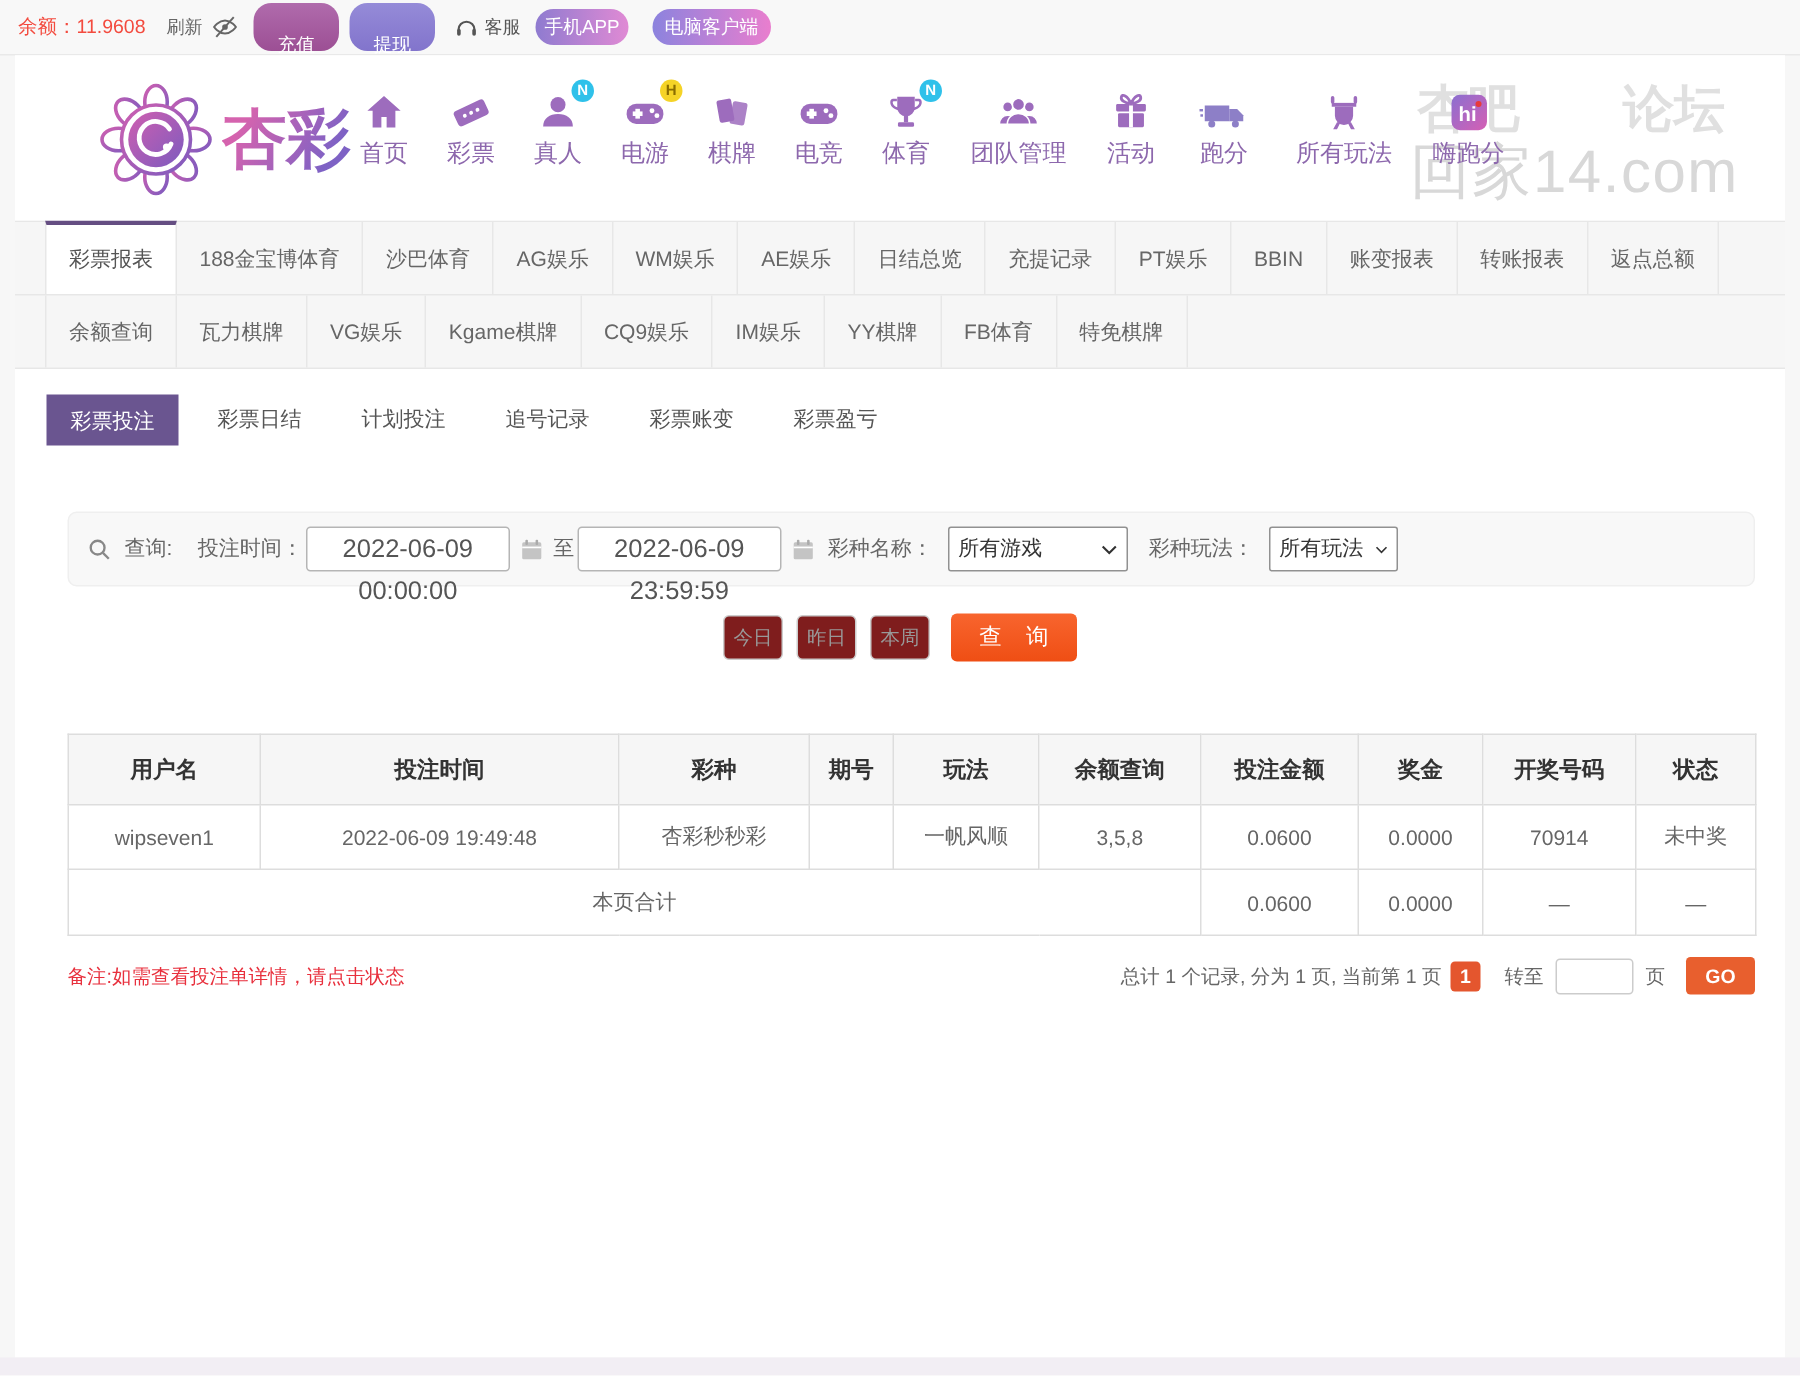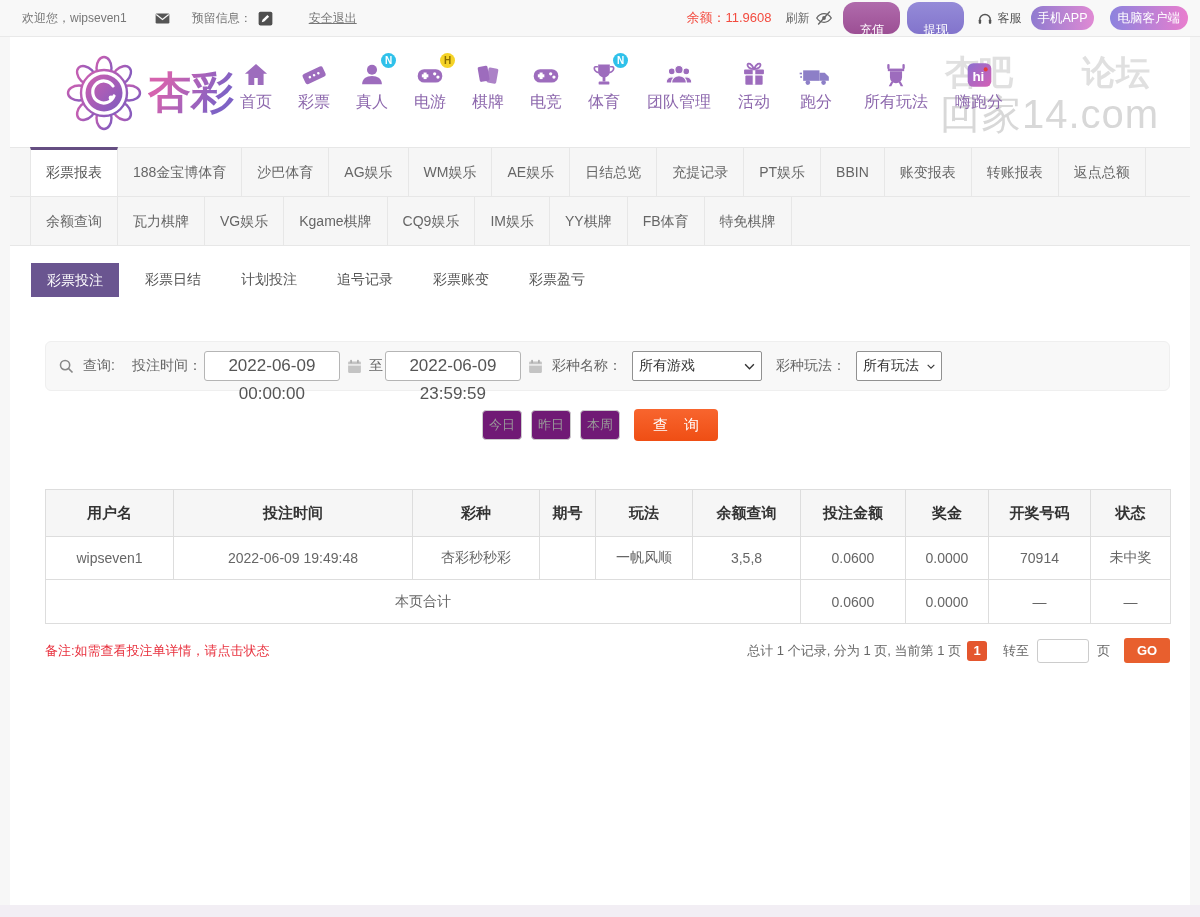--- a/index.html
+++ b/index.html
@@ -48,25 +48,25 @@
 .tabrow .tab:first-child{border-left:1px solid #e7e7e7;margin-left:20px}
 .tab.active{background:#fff;border-top:3px solid #654e82;line-height:45px;color:#555;margin-top:-1px}
 .subtabs{display:flex;align-items:center;margin:17px 0 0 21px;height:34px}
 .subtab{font-size:14px;color:#555;margin-right:32px;width:64px;text-align:center;cursor:pointer}
 .subtab.active{background:#6a5590;color:#fff;height:34px;line-height:34px;width:88px;margin-right:22px}
 .searchbox{margin:44px 20px 0 35px;width:1125px;height:50px;background:#f8f8f8;border:1px solid #efefef;border-radius:6px;display:flex;align-items:center;padding:0 12px;font-size:14px;color:#666}
 .searchbox .lbl{margin:0 0 0 8px;white-space:nowrap}
 .dinput{width:136px;height:30px;border:1px solid #b5b5b5;border-radius:3px;background:#fff;font-size:17px;color:#555;text-align:center;line-height:28px;margin-left:2px}
 .calicon{width:17px;height:17px;margin:0 6px}
 .sel{height:30px;border:1px solid #919191;border-radius:2px;background:#fff;display:flex;align-items:center;justify-content:space-between;padding:0 6px;font-size:14px;color:#333;margin-left:10px;white-space:nowrap}
-.sel.game{width:130px}
+.sel.game{width:120px}
 .sel.play{width:86px}
 .sel svg{margin-left:8px}
 .quickrow{margin-top:18px;display:flex;justify-content:center;align-items:center}
-.qbtn{width:40px;height:30px;line-height:28px;text-align:center;border:1px solid #ccc;border-radius:4px;background:#701a75;color:#999;font-size:13px;margin-right:9px;cursor:pointer}
+.qbtn{width:40px;height:30px;line-height:28px;text-align:center;border:1px solid #ccc;border-radius:4px;background:#7f1d1d;color:#999;font-size:13px;margin-right:9px;cursor:pointer}
 .qbtn.last{margin-right:14px}
 .querybtn{width:84px;height:32px;line-height:32px;text-align:center;border-radius:4px;background:linear-gradient(#f8652e,#ef4e14);color:#fff;font-size:15px;letter-spacing:6px;cursor:pointer;padding-left:6px}
 table.report{border-collapse:collapse;margin:48px 0 0 35px;table-layout:fixed;width:1125px}
 table.report th,table.report td{border:1px solid #ddd;text-align:center;overflow:hidden}
 table.report th{height:47px;background:#f6f6f6;font-size:15px;color:#333;font-weight:bold}
 table.report td{height:43px;font-size:14px;color:#666;background:#fff}
 table.report tr.foot td{height:44px}
 td.status{color:#a3a3a3}
 .noterow{margin:14px 0 0 35px;width:1125px;display:flex;justify-content:space-between;align-items:center}
 .note{color:#e8303d;font-size:13px}
@@ -75,37 +75,20 @@
 .pginput{width:52px;height:24px;border:1px solid #ccc;border-radius:3px;background:#fff;margin:0 8px}
 .gobtn{width:46px;height:25px;line-height:25px;background:#e85f2e;border-radius:3px;color:#fff;text-align:center;font-size:13px;font-weight:bold;margin-left:14px;cursor:pointer}
 .goto{margin-left:8px}
 .footstrip{position:absolute;left:0;bottom:0;width:1200px;height:12px;background:#f2eef4}
 svg{display:block}
 </style>
 </head>
 <body>
 
 <div class="topbar">
-  <div class="tb-left">
-    <span class="welcome">欢迎您，wipseven1</span>
-    <span class="icon14 mail">
-      <svg width="15" height="15" viewBox="0 0 24 24">
-          <rect x="1" y="4" width="22" height="16" rx="2" fill="#555"></rect>
-          <path d="M2 5.5l10 8 10-8" stroke="#f8f8f8" stroke-width="2" fill="none"></path>
-        </svg>
-    </span>
-    <span class="reserved">预留信息：</span>
-    <span class="editsq">
-      <svg width="15" height="15" viewBox="0 0 24 24">
-          <rect x="1" y="1" width="22" height="22" rx="3" fill="#4f4f4f"></rect>
-          <path d="M6 18l1.2-4L15 6.2 17.8 9 10 16.8z" fill="#fff"></path>
-        </svg>
-    </span>
-    <a class="logout">安全退出</a>
-  </div>
   <div class="tb-right">
     <span class="balance"><span>余额：</span><span>11.9608</span></span>
     <span class="refresh">刷新</span>
     <span class="eyeoff">
       <svg width="18" height="16" viewBox="0 0 24 22">
           <path d="M2 11s4-6 10-6 10 6 10 6-4 6-10 6S2 11 2 11z" fill="none" stroke="#666" stroke-width="1.8"></path>
           <circle cx="12" cy="11" r="2.6" fill="#666"></circle>
           <line x1="4" y1="20" x2="20" y2="2" stroke="#666" stroke-width="1.8"></line>
         </svg>
     </span>

